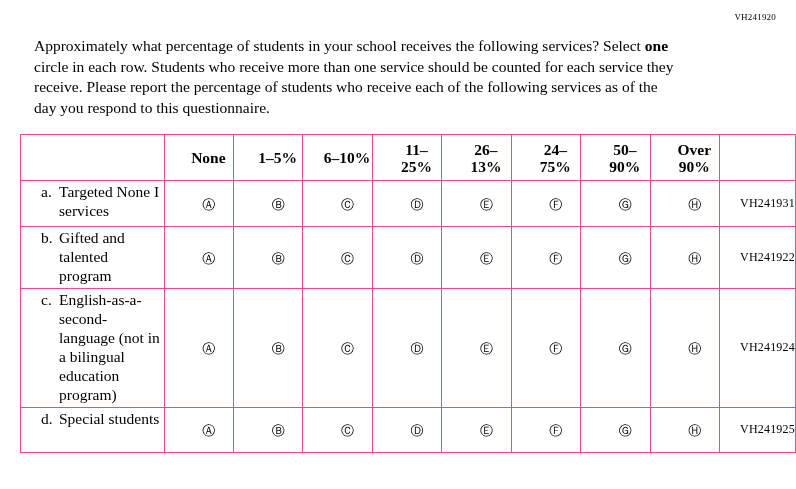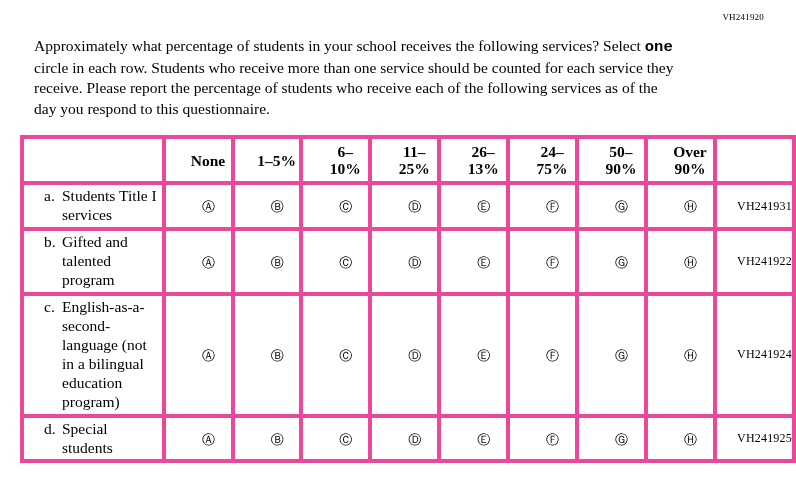--- a/index.html
+++ b/index.html
@@ -5,39 +5,39 @@
   * { margin:0; padding:0; box-sizing:border-box; }
   html,body { background:#fff; }
   body {
     width:796px; height:489px;
     position:relative;
     font-family:"Liberation Serif", serif;
     color:#000;
     overflow:hidden;
   }
   .page-code {
-    position:absolute; top:12px; right:32px;
+    position:absolute; top:12px; right:20px;
     font-size:9px; letter-spacing:0.2px;
   }
   .question {
     display:flex;
     margin:36px 0 0 34px;
     font-size:15.5px;
     line-height:1.33;
   }
   .q-num { font-weight:bold; width:28px; flex:none; }
   .q-text { width:642px; }
-  .q-text b { font-weight:bold;font-family:Liberation Mono, monospace; }
+  .q-text b { font-weight:bold; }
 
   table.grid {
     border-collapse:collapse;
     table-layout:fixed;
     margin:16px 0 0 20px;
   }
-  table.grid td { border:4px solid #ec4899;padding-left:20px; }
+  table.grid td { border:1px solid #ec4899;padding-left:20px; }
 
   .hdr-cell {
     font-weight:bold;
     font-size:15.5px;
     text-align:center;
     vertical-align:middle;
     line-height:1.1;
     padding:2px 1px;
   }
   .label-cell {
@@ -101,21 +101,21 @@
     <td class="hdr-cell">24–75%</td>
     <td class="hdr-cell">50–90%</td>
     <td class="hdr-cell">Over 90%</td>
     <td class="code-cell"></td>
   </tr>
 
   <tr style="height:46px">
     <td class="label-cell">
       <div class="row-label">
         <span class="row-letter">a.</span>
-        <span class="row-text">Students Title I services</span>
+        <span class="row-text">Targeted None I services</span>
       </div>
     </td>
     <td class="opt-cell"><span class="bubble">Ⓐ</span></td>
     <td class="opt-cell"><span class="bubble">Ⓑ</span></td>
     <td class="opt-cell"><span class="bubble">Ⓒ</span></td>
     <td class="opt-cell"><span class="bubble">Ⓓ</span></td>
     <td class="opt-cell"><span class="bubble">Ⓔ</span></td>
     <td class="opt-cell"><span class="bubble">Ⓕ</span></td>
     <td class="opt-cell"><span class="bubble">Ⓖ</span></td>
     <td class="opt-cell"><span class="bubble">Ⓗ</span></td>

